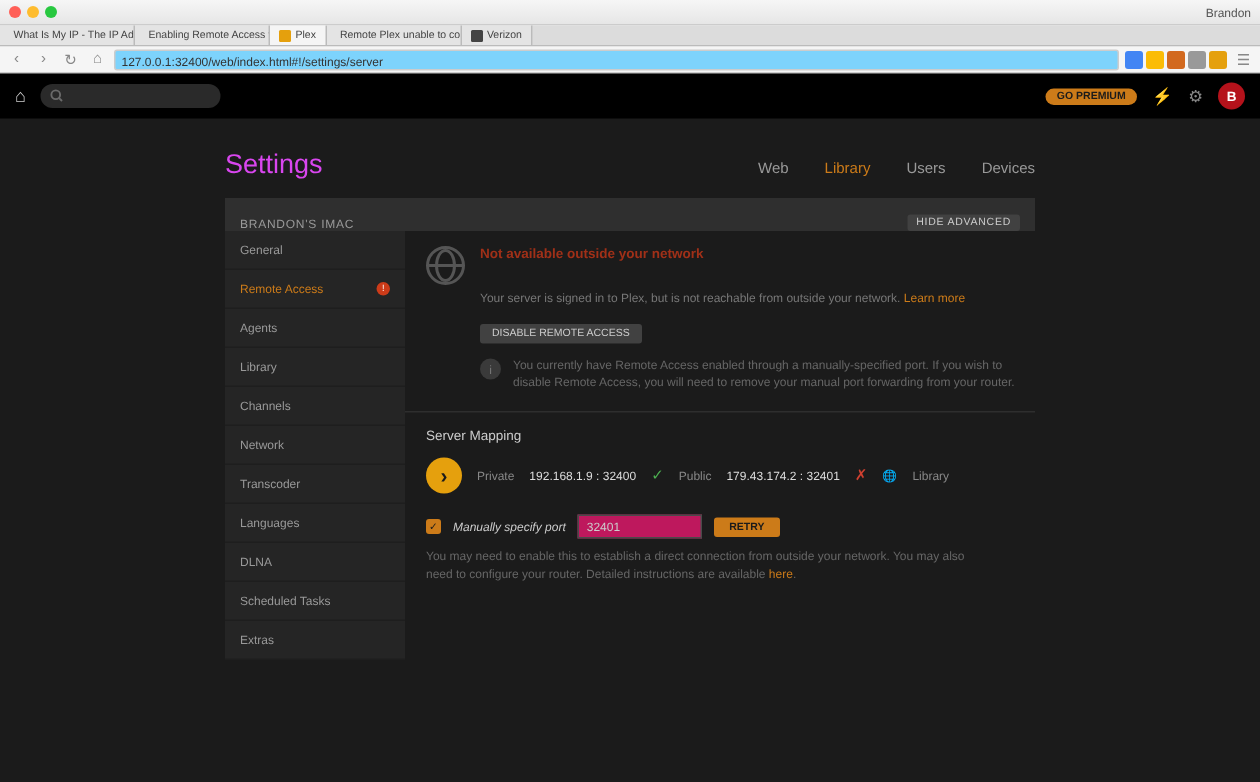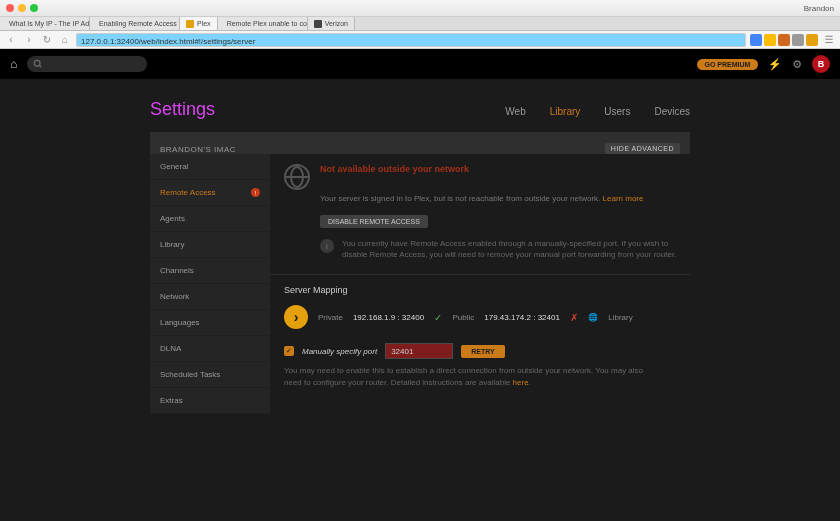--- a/index.html
+++ b/index.html
@@ -66,21 +66,21 @@
   .plex-logo { width:24px; height:24px; border-radius:50%; background:#e5a00d; display:flex; align-items:center; justify-content:center; color:#1b1b1b; font-weight:bold; font-size:14px;}
   .map-label { color:#888;}
   .map-val { color:#ddd;}
   .ok { color:#4caf50; font-size:10px;}
   .bad { color:#d04030; font-size:10px;}
   .internet-icon { color:#666;}
 
   .port-row { display:flex; align-items:center; gap:8px; margin-top:14px;}
   .cb { width:10px; height:10px; background:#cc7b19; display:flex; align-items:center; justify-content:center; color:#1b1b1b; font-size:7px; border-radius:2px;}
   .port-label { color:#ccc; font-size:8px;font-style:italic;}
-  .port-input { background:#7f1d1d; border:1px solid #4a4a4a; color:#ccc; width:68px; height:16px; padding:0 5px; font-size:8px;}
+  .port-input { background:#be185d; border:1px solid #4a4a4a; color:#ccc; width:83px; height:16px; padding:0 5px; font-size:8px;}
   .retry-btn { background:#cc7b19; color:#1b1b1b; font-size:7px; font-weight:bold; padding:3px 10px; border-radius:2px;}
   .hint { color:#666; margin-top:6px; line-height:1.4; max-width:370px;}
   .hint a{color:#cc7b19; text-decoration:none;}
 </style>
 </head>
 <body>
 
 <div class="mac-window">
 
   <div class="mac-titlebar">
@@ -177,20 +177,23 @@
               <span>Agents</span>
             </div>
           <div class="sidebar-item">
               <span>Library</span>
             </div>
           <div class="sidebar-item">
               <span>Channels</span>
             </div>
           <div class="sidebar-item">
               <span>Network</span>
+            </div>
+          <div class="sidebar-item">
+              <span>Transcoder</span>
             </div>
           <div class="sidebar-item">
               <span>Languages</span>
             </div>
           <div class="sidebar-item">
               <span>DLNA</span>
             </div>
           <div class="sidebar-item">
               <span>Scheduled Tasks</span>
             </div>

